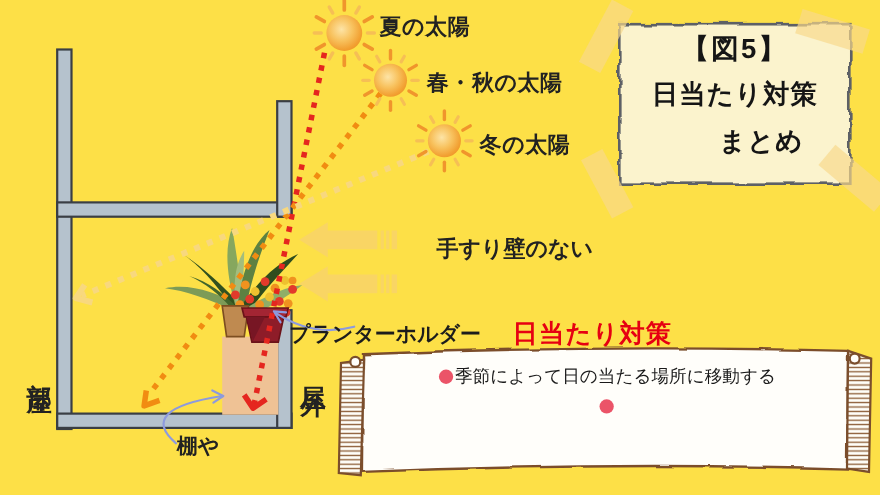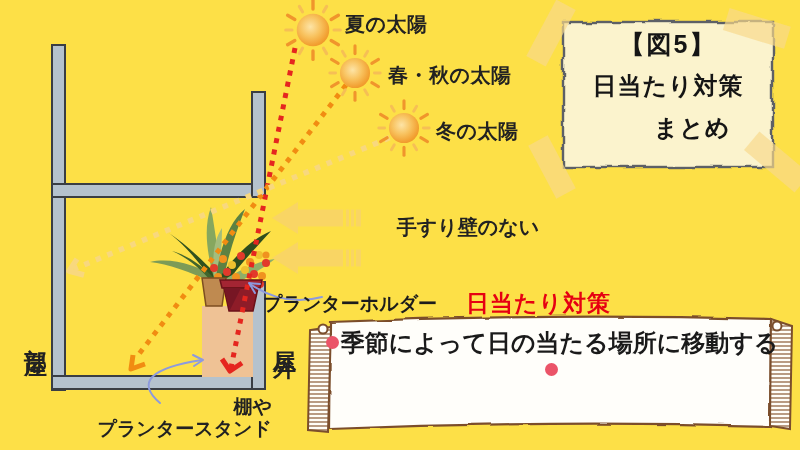--- a/index.html
+++ b/index.html
@@ -13,26 +13,26 @@
   .note-box-text{left:562px;top:28px;width:212px;text-align:center;color:#151515;}
   .note-line1{font-size:25px;font-weight:700;letter-spacing:2px;margin-bottom:9px;}
   .note-line2{font-size:24px;font-weight:600;letter-spacing:1px;margin-bottom:10px;}
   .note-line3{font-size:24px;font-weight:600;letter-spacing:1px;margin-left:48px;}
   .holder-label{left:263px;top:291px;font-size:19px;font-weight:700;white-space:nowrap;}
   .measures-heading{left:466px;top:288px;font-size:23px;font-weight:700;color:#e60012;letter-spacing:1px;white-space:nowrap;}
   .vlabel{writing-mode:vertical-rl;text-orientation:upright;font-size:23px;font-weight:600;
           letter-spacing:6px;color:#222;}
   .room-label{left:21px;top:331px;}
   .outdoor-label{left:270px;top:333px;}
-  .stand-caption{left:88px;top:396px;width:184px;text-align:right;font-size:19px;line-height:22px;
+  .stand-caption{left:88px;top:396px;width:184px;text-align:center;font-size:19px;line-height:22px;
                  font-weight:600;color:#222;white-space:nowrap;}
   .measures-list{left:336px;top:329px;width:432px;}
   .measure-row{display:flex;align-items:center;justify-content:center;height:27px;white-space:nowrap;}
   .bullet-dot{width:13px;height:13px;border-radius:50%;background:#eb5468;flex:0 0 auto;margin-right:2px;}
-  .measure-text{font-size:24px;font-weight:700;color:#1a1a1a;letter-spacing:0px;}
+  .measure-text{font-size:16px;font-weight:400;color:#1a1a1a;letter-spacing:0px;}
 </style>
 </head>
 <body>
 
 <div class="canvas">
 
   <svg class="layer" viewBox="0 0 800 450" aria-hidden="true">
     <defs>
       <radialGradient id="sunGrad" cx="0.42" cy="0.4" r="0.7">
         <stop offset="0%" stop-color="#fde4a6"></stop>
@@ -190,21 +190,20 @@
 
   <div class="abs holder-label">プランターホルダー</div>
 
   <div class="abs measures-heading">日当たり対策</div>
 
   <div class="abs vlabel room-label">部屋</div>
   <div class="abs vlabel outdoor-label">屋外</div>
 
   <div class="abs stand-caption">
     <div>棚や</div>
-    <div>プランタースタンド</div>
   </div>
 
   <div class="abs measures-list">
     <div class="measure-row">
       <span class="bullet-dot"></span>
       <span class="measure-text">季節によって日の当たる場所に移動する</span>
     </div>
     <div class="measure-row">
       <span class="bullet-dot"></span>
     </div>

